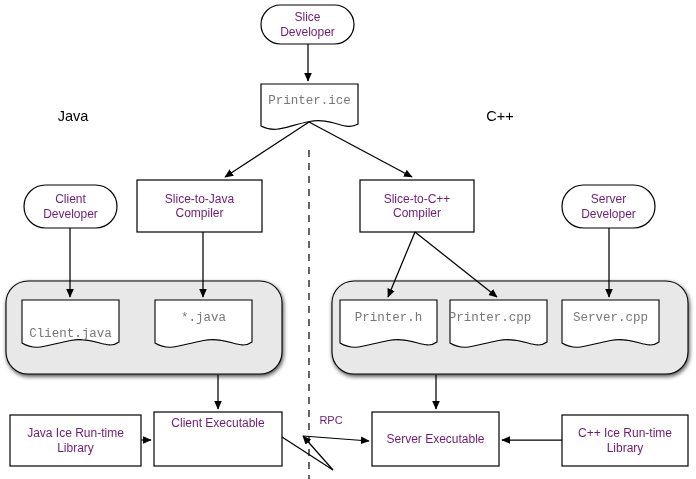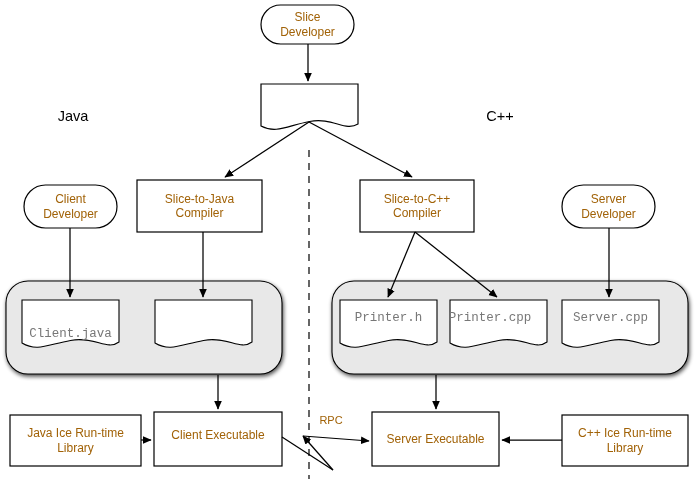--- a/index.html
+++ b/index.html
@@ -23,21 +23,21 @@
     width: 696px;
     height: 479px;
   }
   .lbl {
     position: absolute;
     display: flex;
     align-items: center;
     justify-content: center;
     text-align: center;
     line-height: 1.18;
-    color: #a16207;
+    color: #701a75;
     font-family: "Liberation Sans", sans-serif;
     font-size: 12px;
     pointer-events: none;
     white-space: pre-line;
   }
   .lbl.mono {
     font-family: "Liberation Mono", "DejaVu Sans Mono", monospace;
     color: #777777;
     font-size: 12.5px;
     letter-spacing: 0px;
@@ -151,46 +151,48 @@
     </g>
   </svg>
 
   <div class="lbl section" style="left:28px; top:86px; width:90px; height:22px;">Java</div>
 
   <div class="lbl section" style="left:455px; top:86px; width:90px; height:22px;">C++</div>
 
   <div class="lbl" style="left:261px; top:5px; width:93px; height:39px;">Slice
 Developer</div>
 
+  <div class="lbl mono" style="left:261px; top:84px; width:97px; height:34px;">Printer.ice</div>
 
   <div class="lbl" style="left:24px; top:185px; width:93px; height:43px;">Client
 Developer</div>
 
   <div class="lbl" style="left:562px; top:185px; width:93px; height:43px;">Server
 Developer</div>
 
   <div class="lbl" style="left:137px; top:180px; width:125px; height:52px;">Slice-to-Java
 Compiler</div>
 
   <div class="lbl" style="left:360px; top:180px; width:114px; height:52px;">Slice-to-C++
 Compiler</div>
 
   <div class="lbl mono" style="left:22px; top:316px; width:97px; height:36px;">Client.java</div>
 
+  <div class="lbl mono" style="left:155px; top:300px; width:97px; height:36px;">*.java</div>
 
   <div class="lbl mono" style="left:340px; top:300px; width:97px; height:36px;">Printer.h</div>
 
   <div class="lbl mono" style="left:450px; top:300px; width:80px; height:36px;">Printer.cpp</div>
 
   <div class="lbl mono" style="left:562px; top:300px; width:97px; height:36px;">Server.cpp</div>
 
   <div class="lbl" style="left:10px; top:415px; width:131px; height:51px;">Java Ice Run-time
 Library</div>
 
-  <div class="lbl" style="left:154px; top:412px; width:128px; height:46px;">Client Executable</div>
+  <div class="lbl" style="left:154px; top:400px; width:128px; height:46px;">Client Executable</div>
 
   <div class="lbl" style="left:372px; top:412px; width:127px; height:54px;">Server Executable</div>
 
   <div class="lbl" style="left:562px; top:415px; width:126px; height:51px;">C++ Ice Run-time
 Library</div>
 
   <div class="lbl rpc" style="left:311px; top:412px; width:40px; height:16px;">RPC</div>
 
 </div>
 

